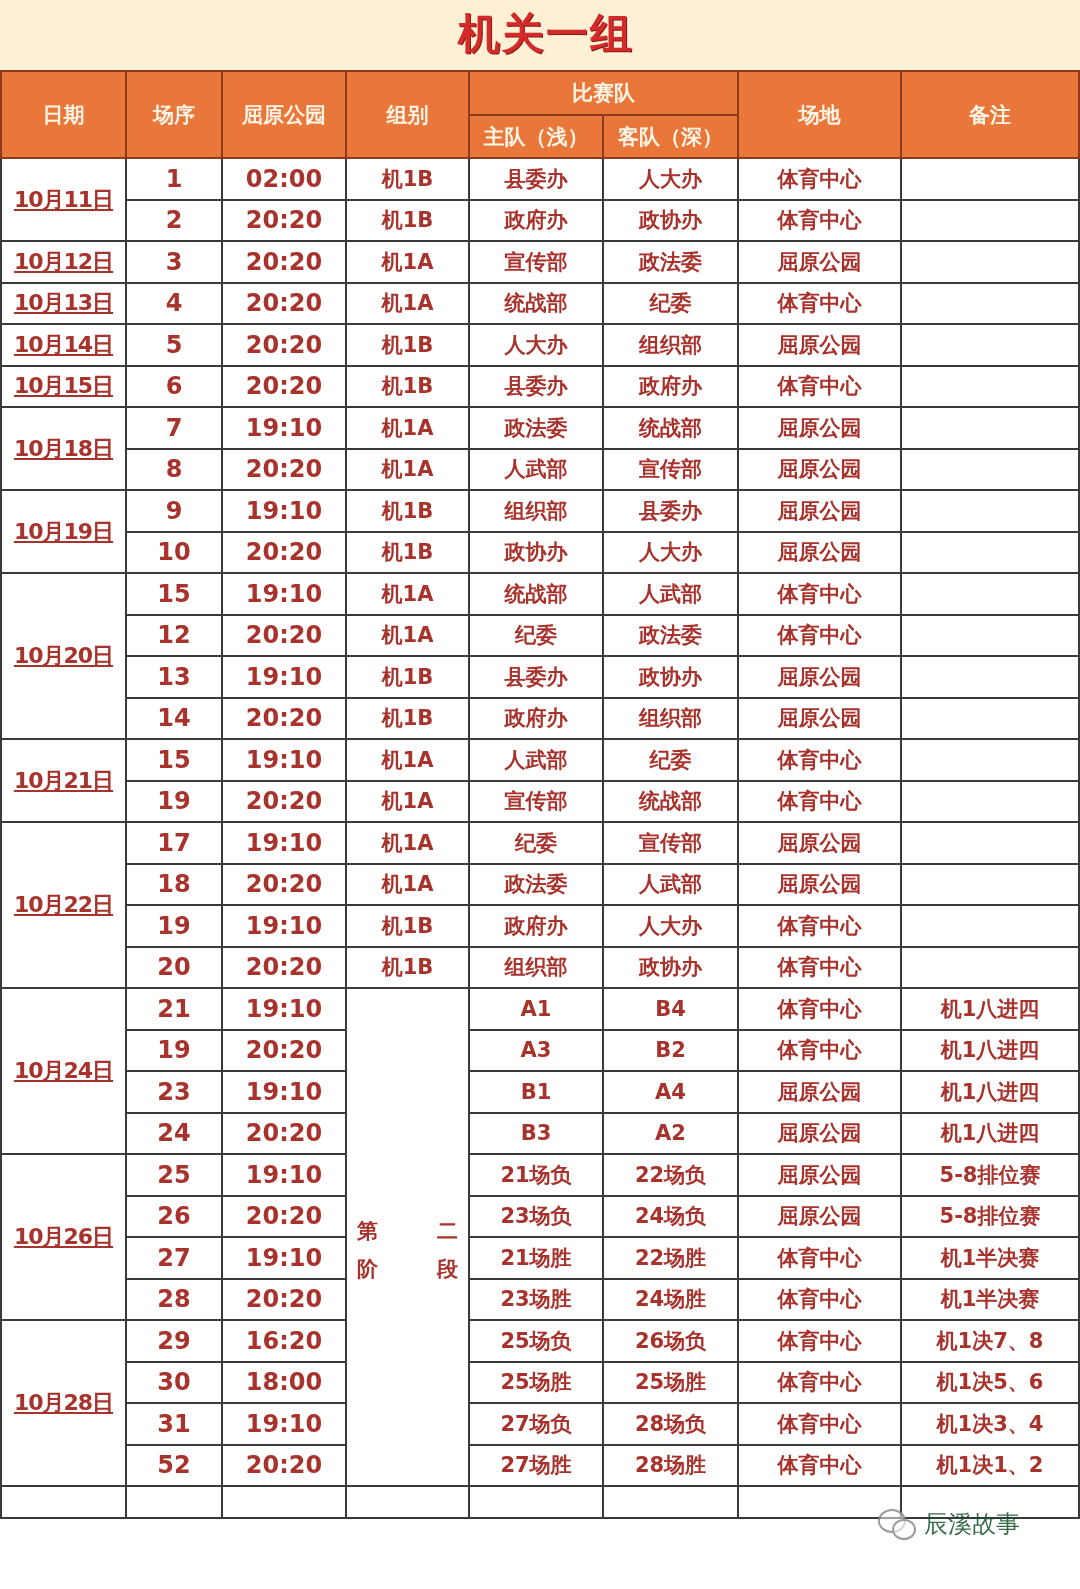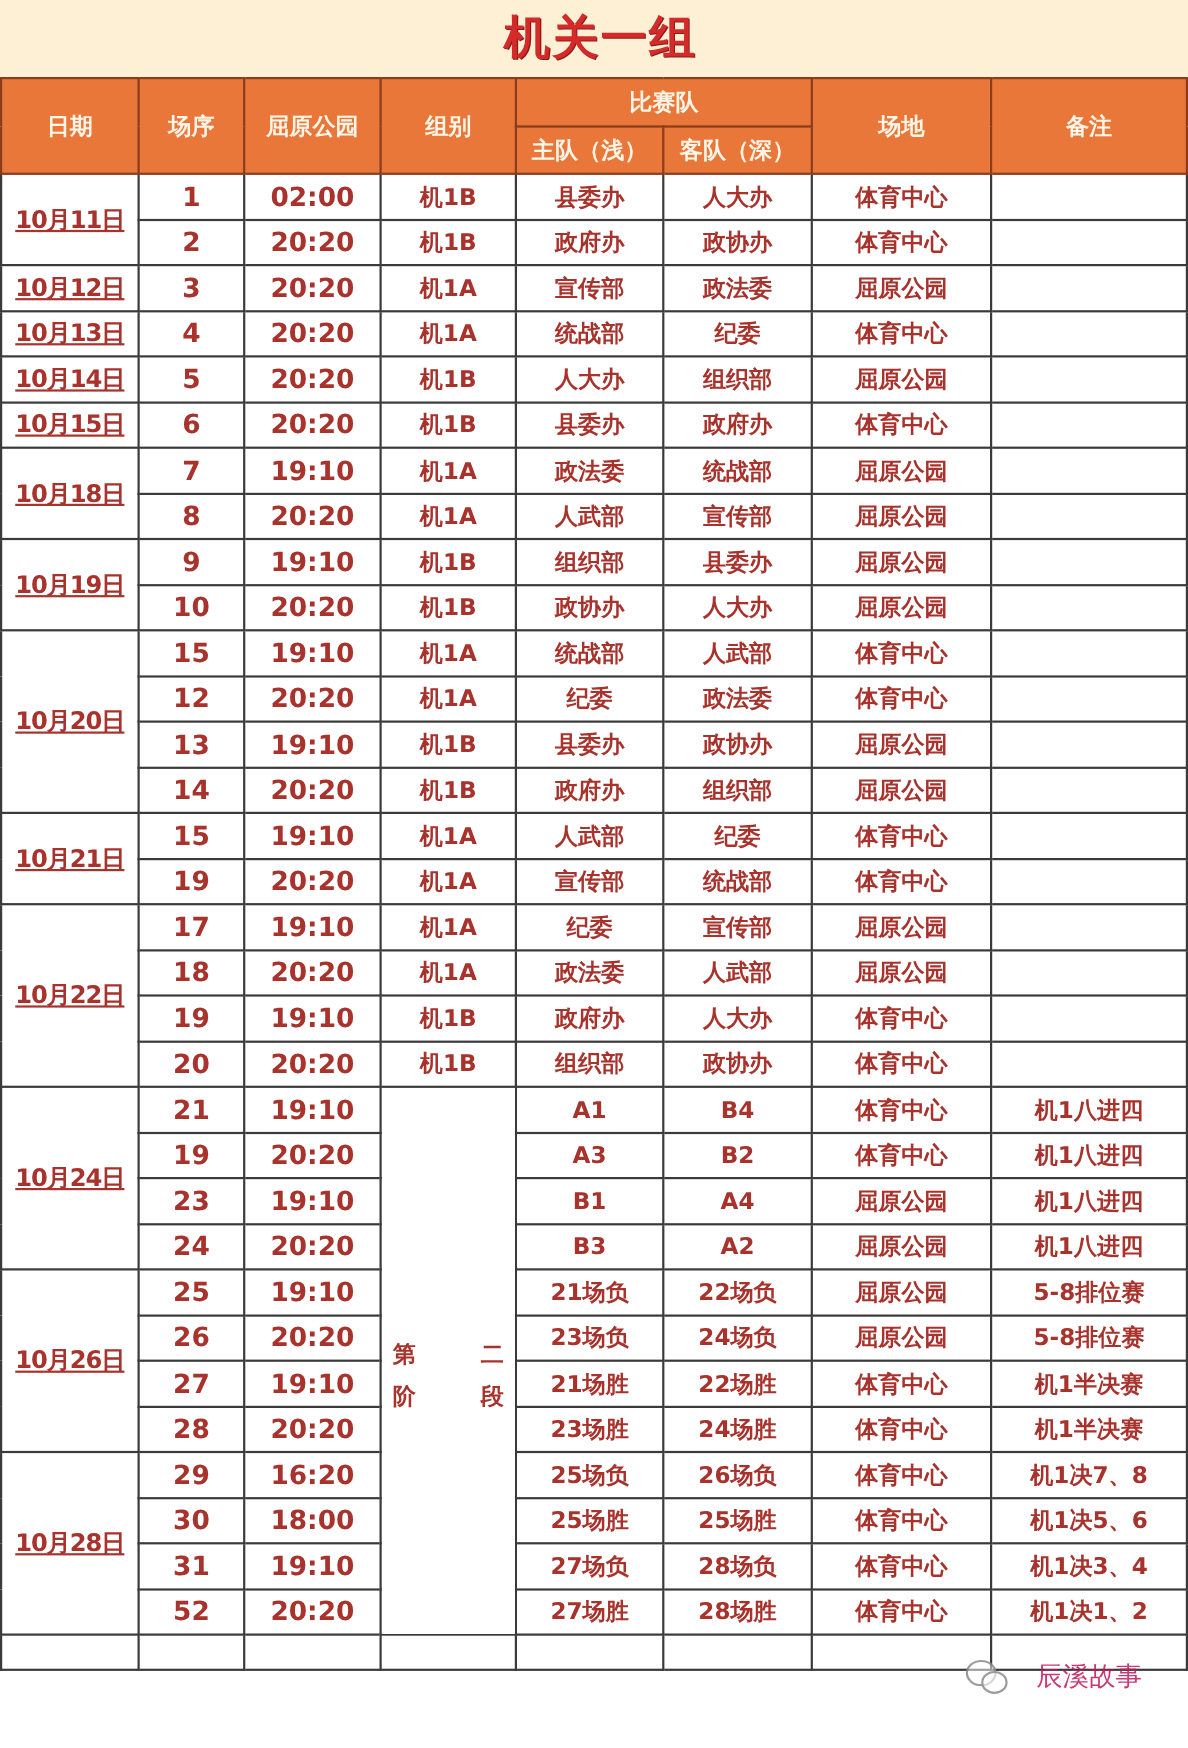--- a/index.html
+++ b/index.html
@@ -69,22 +69,22 @@
     grid-template-columns: 1fr 1fr;
     row-gap: 10px;
     font-size: 21px;
   }
   .stage-grid span:nth-child(odd) { text-align: left; }
   .stage-grid span:nth-child(even) { text-align: right; }
   tr.empty td { height: 30px; }
   .watermark {
     position: absolute;
     left: 878px; top: 1508px;
-    display: flex; align-items: center; gap: 24px;
-    color: #be185d;
+    display: flex; align-items: center; gap: 6px;
+    color: #14532d;
     font-size: 24px;
     opacity: 0.85;
     pointer-events: none;
   }
   .wm-icon {
     width: 40px; height: 30px; position: relative;
   }
   .wm-icon .b1, .wm-icon .b2 {
     position: absolute; border: 2px solid #8a8a8a; border-radius: 50%; background: rgba(255,255,255,0.6);
   }

